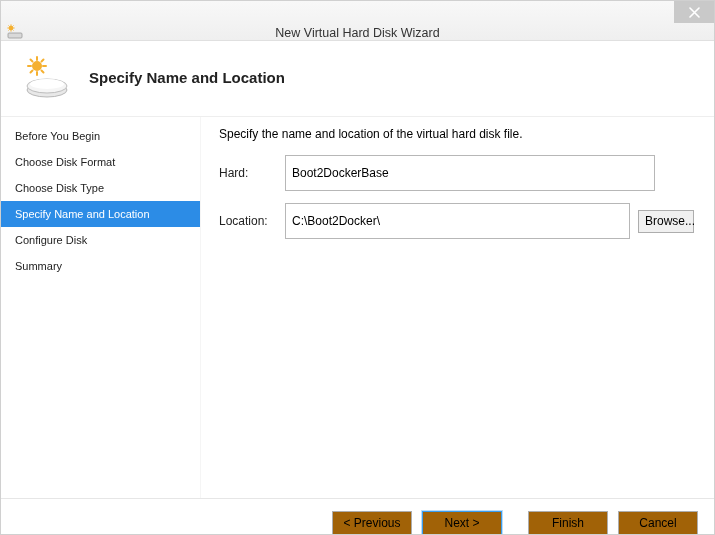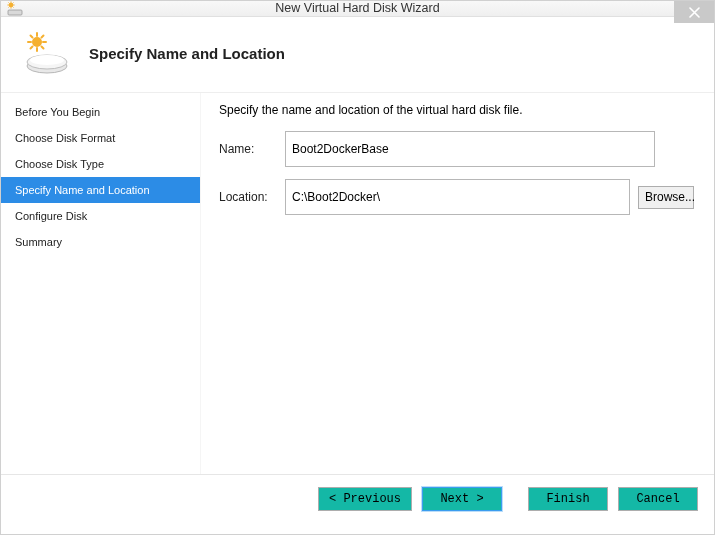--- a/index.html
+++ b/index.html
@@ -8,25 +8,25 @@
     padding: 0;
     font-family: "Segoe UI", Tahoma, sans-serif;
     font-size: 12px;
     background: #fff;
     width: 715px;
     height: 535px;
     overflow: hidden;
     border: 1px solid #d0d0d0;
   }
   .titlebar {
-    height: 16px;
+    height: 40px;
     background: linear-gradient(#f8f8f8, #efefef);
     border-bottom: 1px solid #e0e0e0;
     display: flex;
-    align-items: flex-start;
+    align-items: flex-end;
     position: relative;
   }
   .titlebar .title-icon {
     width: 16px; height: 16px;
     margin-left: 6px;
     position: relative;
   }
   .titlebar .title-icon svg { display:block; }
   .titlebar .title {
     position: absolute;
@@ -131,22 +131,22 @@
     display: flex;
     justify-content: flex-end;
     align-items: center;
     padding: 0 16px;
     gap: 10px;
   }
   .footer button {
     height: 24px;
     min-width: 80px;
     border: 1px solid #adadad;
-    background: #14b8a6;
-    font-family: Liberation Mono, monospace;
+    background: #a16207;
+    font-family: Liberation Sans, sans-serif;
     font-size: 12px;
     cursor: pointer;
     padding: 0 10px;
   }
   .footer button.default {
     border: 1px solid #3b9def;
     box-shadow: 0 0 0 1px rgba(59,157,239,0.35);
   }
   .spacer-small { display:inline-block; width:6px; }
 </style>
@@ -191,21 +191,21 @@
     <div class="step">Choose Disk Type</div>
     <div class="step selected">Specify Name and Location</div>
     <div class="step">Configure Disk</div>
     <div class="step">Summary</div>
   </div>
 
   <div class="content">
     <p class="instr">Specify the name and location of the virtual hard disk file.</p>
 
     <div class="row">
-      <label>Name:</label>
+      <label>Hard:</label>
       <input type="text" class="name-input" value="Boot2DockerBase" style="">
     </div>
 
     <div class="row">
       <label>Location:</label>
       <input type="text" value="C:\Boot2Docker\" style="">
       <button class="browse-btn">Browse...</button>
     </div>
   </div>
 </div>

